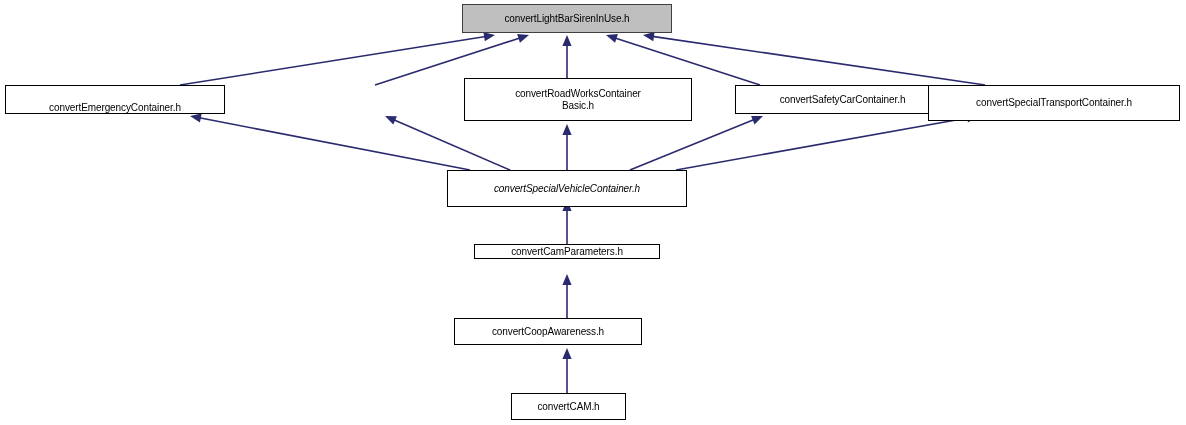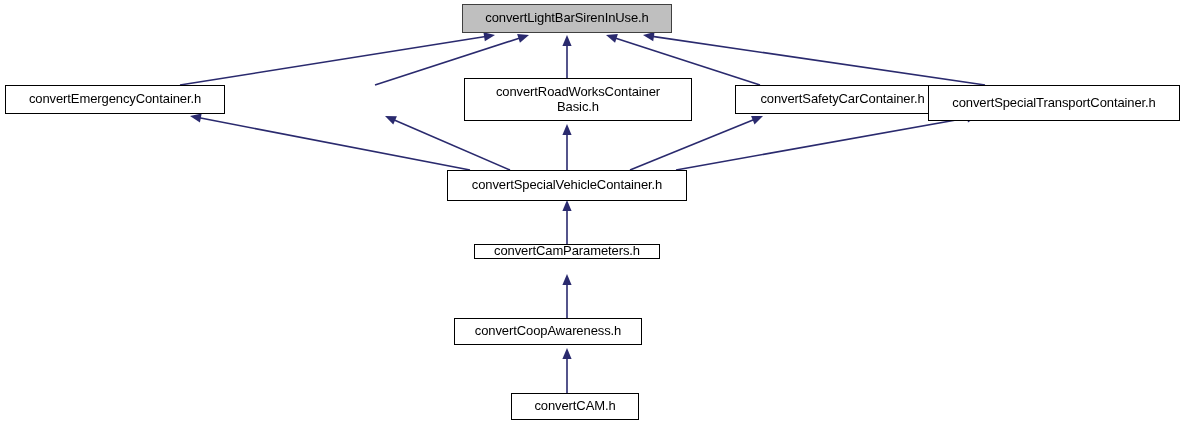--- a/index.html
+++ b/index.html
@@ -27,21 +27,21 @@
   .node {
     position: absolute;
     box-sizing: border-box;
     border: 1px solid #000000;
     background: #ffffff;
     color: #000000;
     display: flex;
     align-items: center;
     justify-content: center;
     text-align: center;
-    font-size: 13px;
+    font-size: 10px;
     line-height: 1.12;
     letter-spacing: -0.1px;
     white-space: pre-line;
     z-index: 2;
   }
   .node.current {
     background: #bfbfbf;
     border: 1px solid #404040;
   }
 </style>
@@ -97,22 +97,22 @@
       <g>
         <line x1="567" y1="318" x2="567" y2="283.5" stroke="#2a2a6e" stroke-width="1.6"></line>
         <polygon points="567,274 571.6,285 562.4,285" fill="#2a2a6e"></polygon>
       </g>
       <g>
         <line x1="567" y1="393" x2="567" y2="357.5" stroke="#2a2a6e" stroke-width="1.6"></line>
         <polygon points="567,348 571.6,359 562.4,359" fill="#2a2a6e"></polygon>
       </g>
     </svg>
 <div class="node current" title="convertLightBarSirenInUse.h" style="left: 462px; top: 4px; width: 210px; height: 29px; border-color: rgb(64, 64, 64); background: rgb(191, 191, 191); color: rgb(0, 0, 0);"><span>convertLightBarSirenInUse.h</span></div>
-    <div class="node" title="convertEmergencyContainer.h" style="left: 5px; top: 85px; width: 220px; height: 29px; border-color: rgb(0, 0, 0); background: rgb(255, 255, 255); color: rgb(0, 0, 0);"><span>convertEmergencyContainer.h</span></div>
+    <div class="node" title="convertEmergencyContainer.h" style="left: 5px; top: 85px; width: 220px; height: 29px; border-color: rgb(0, 0, 0); background: rgb(255, 255, 255); color: rgb(0, 0, 0); align-items: flex-end;"><span>convertEmergencyContainer.h</span></div>
     <div class="node" title="convertRoadWorksContainerBasic.h" style="left: 464px; top: 78px; width: 228px; height: 43px; border-color: rgb(0, 0, 0); background: rgb(255, 255, 255); color: rgb(0, 0, 0);"><span>convertRoadWorksContainer
 Basic.h</span></div>
     <div class="node" title="convertSafetyCarContainer.h" style="left: 696px; top: 85px; width: 215px; height: 29px; border-color: rgb(0, 0, 0); background: rgb(255, 255, 255); color: rgb(0, 0, 0); margin-left: 39px;"><span>convertSafetyCarContainer.h</span></div>
     <div class="node" title="convertSpecialTransportContainer.h" style="left: 928px; top: 85px; width: 252px; height: 36px; border-color: rgb(0, 0, 0); background: rgb(255, 255, 255); color: rgb(0, 0, 0);"><span>convertSpecialTransportContainer.h</span></div>
-    <div class="node" title="convertSpecialVehicleContainer.h" style="left: 447px; top: 170px; width: 240px; height: 31px; border-color: rgb(0, 0, 0); background: rgb(255, 255, 255); color: rgb(0, 0, 0);"><span>convertSpecialVehicleContainer.h</span></div>
+    <div class="node" title="convertSpecialVehicleContainer.h" style="left: 447px; top: 170px; width: 240px; height: 37px; border-color: rgb(0, 0, 0); background: rgb(255, 255, 255); color: rgb(0, 0, 0); font-style: italic;"><span>convertSpecialVehicleContainer.h</span></div>
     <div class="node" title="convertCamParameters.h" style="left: 474px; top: 244px; width: 186px; height: 15px; border-color: rgb(0, 0, 0); background: rgb(255, 255, 255); color: rgb(0, 0, 0);"><span>convertCamParameters.h</span></div>
     <div class="node" title="convertCoopAwareness.h" style="left: 454px; top: 318px; width: 188px; height: 27px; border-color: rgb(0, 0, 0); background: rgb(255, 255, 255); color: rgb(0, 0, 0);"><span>convertCoopAwareness.h</span></div>
-    <div class="node" title="convertCAM.h" style="left: 511px; top: 393px; width: 128px; height: 27px; border-color: rgb(0, 0, 0); background: rgb(255, 255, 255); color: rgb(0, 0, 0);"><span>convertCAM.h</span></div>
+    <div class="node" title="convertCAM.h" style="left: 511px; top: 393px; width: 115px; height: 27px; border-color: rgb(0, 0, 0); background: rgb(255, 255, 255); color: rgb(0, 0, 0);"><span>convertCAM.h</span></div>
   </div>
 
 </body></html>

